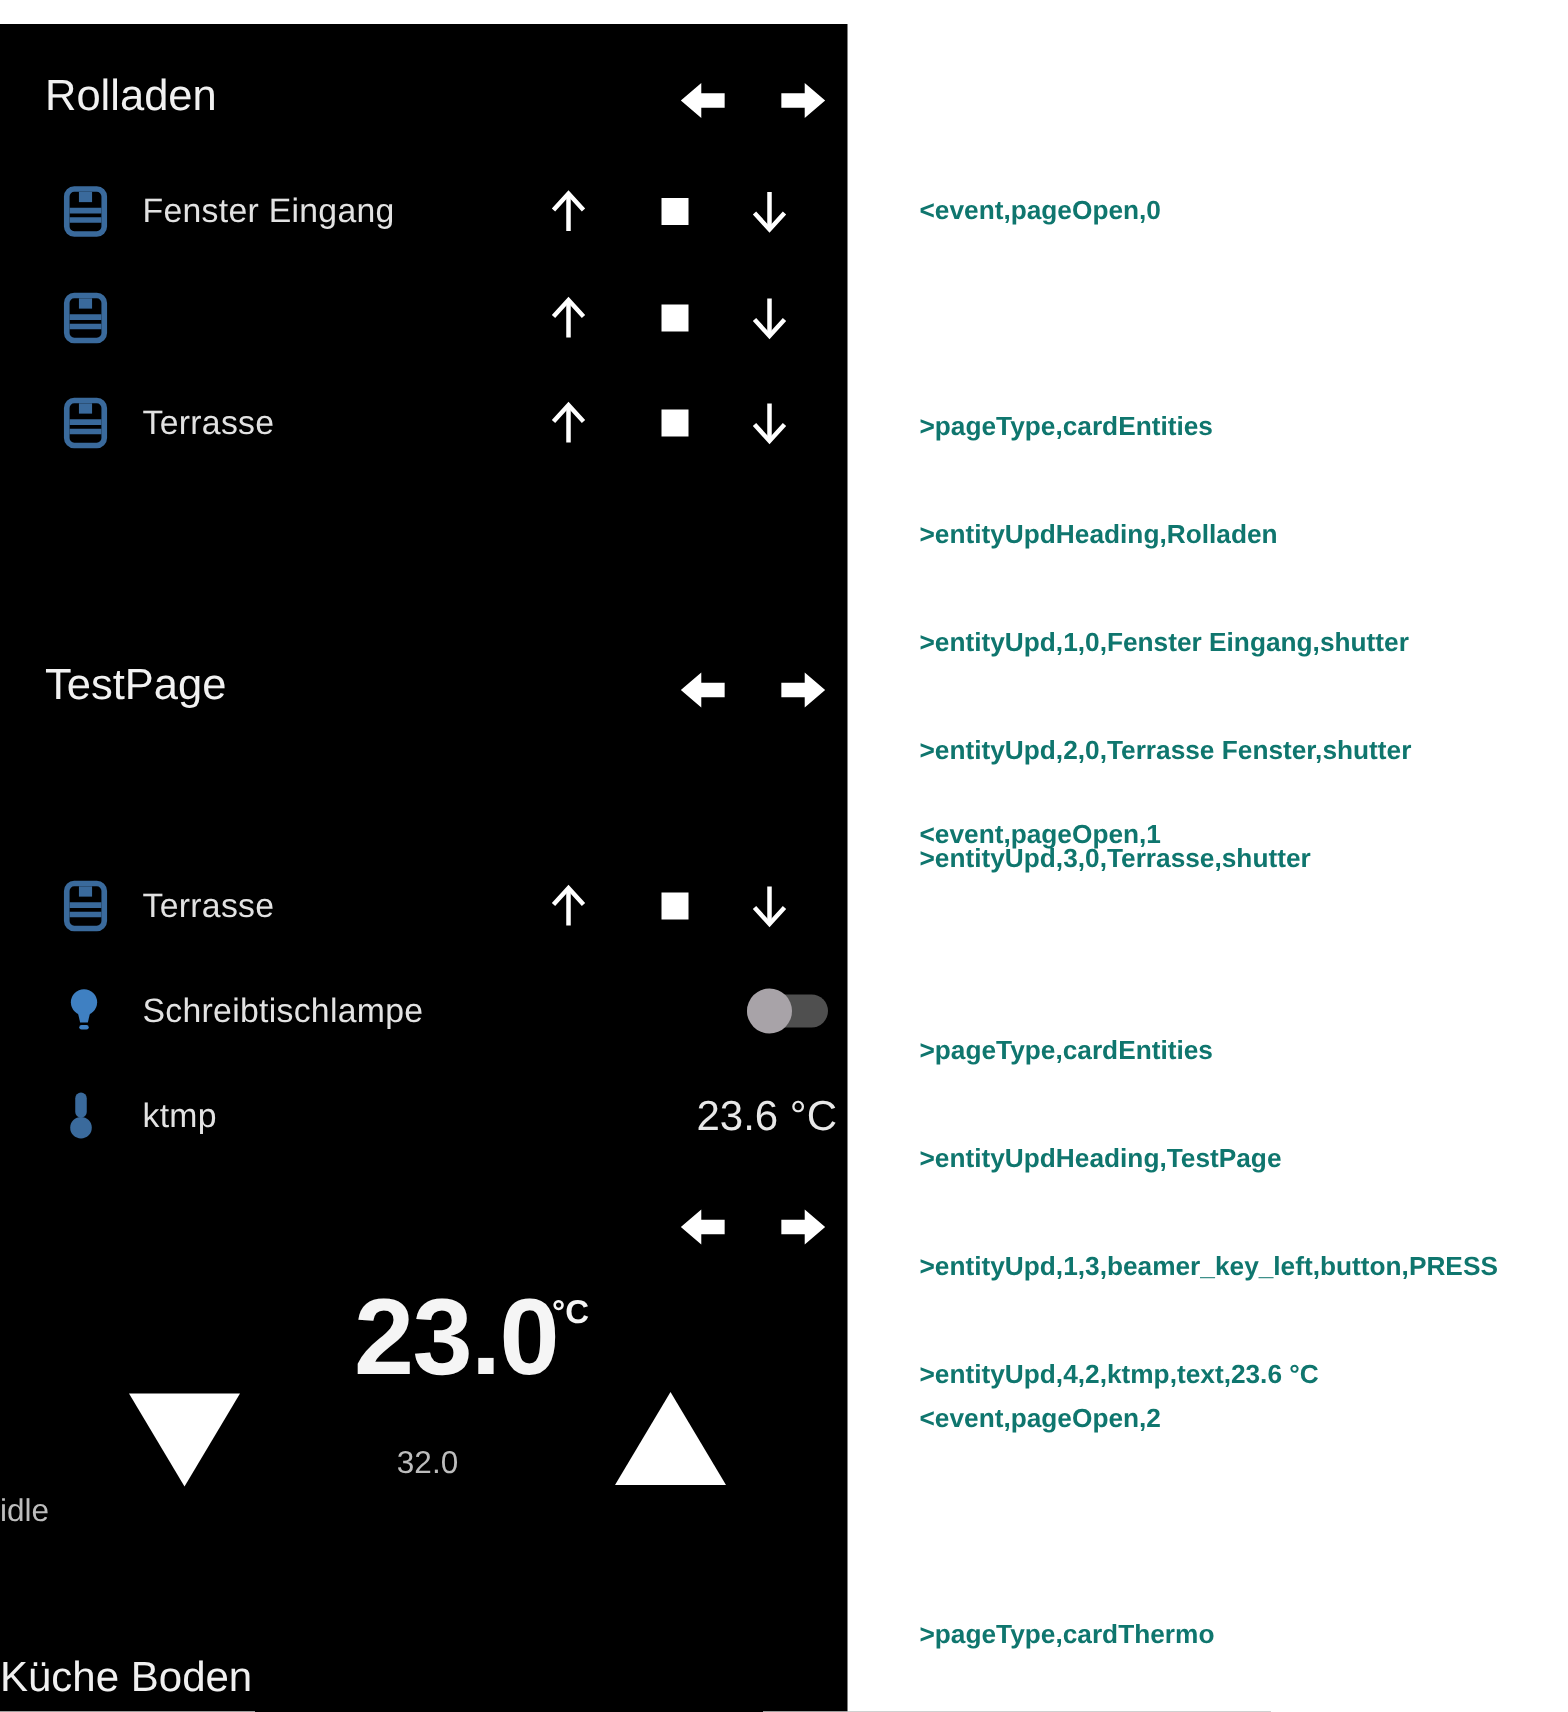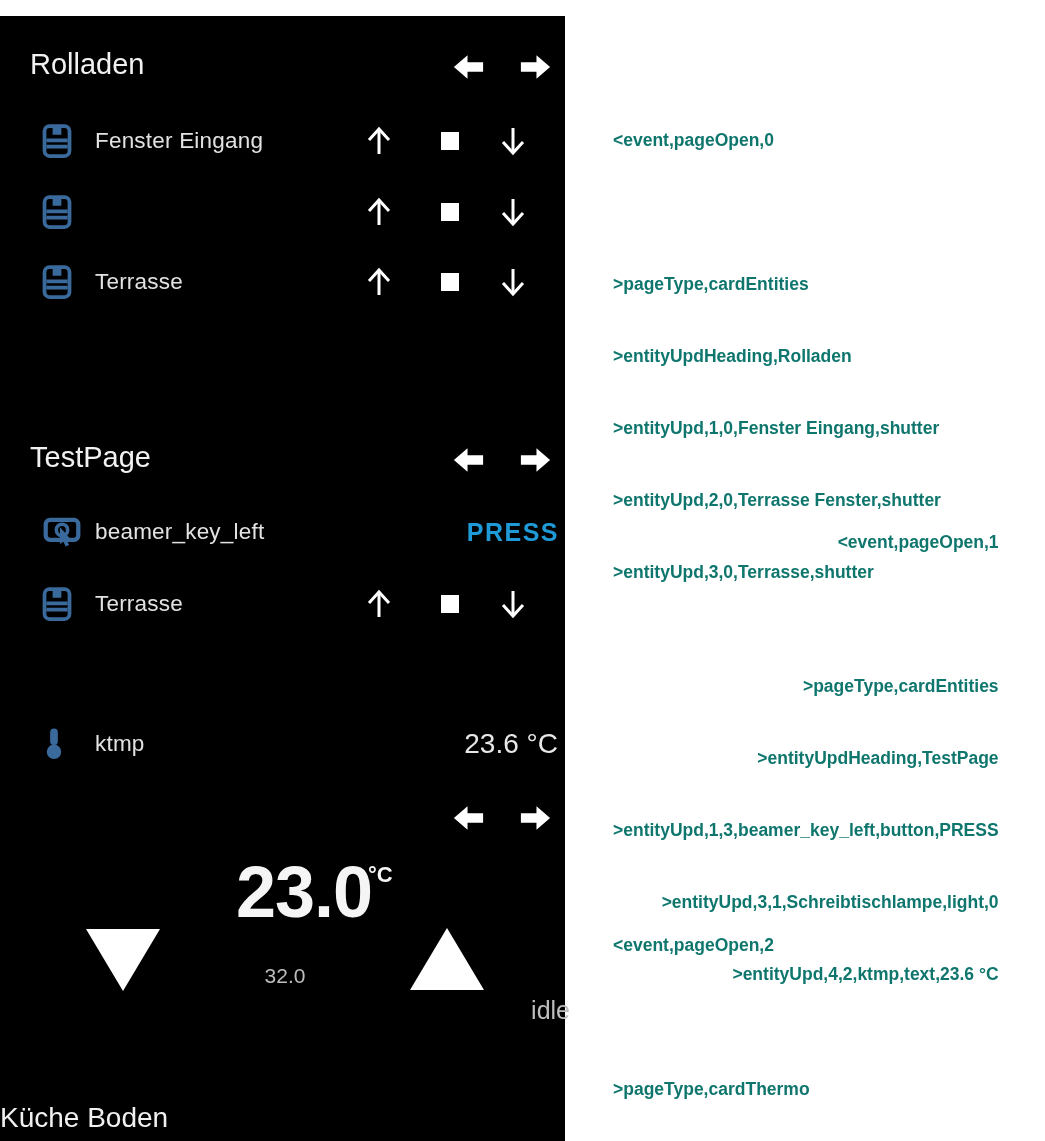--- a/index.html
+++ b/index.html
@@ -29,32 +29,32 @@
            font-size:28px;color:#e8e8e8;}
   .toggle{position:absolute;right:32px;top:20px;width:54px;height:30px;cursor:pointer;}
   .toggle-track{position:absolute;left:0;top:4px;width:54px;height:22px;border-radius:11px;background:#4f4f4f;}
   .toggle-knob{position:absolute;left:0;top:0;width:30px;height:30px;border-radius:50%;background:#a8a3a8;}
 
   .thermo-temp{position:absolute;left:0;top:840px;width:570px;text-align:center;
                font-size:72px;font-weight:700;color:#f5f5f5;line-height:1;letter-spacing:-1px;padding-left:19px;}
   .thermo-unit{position:absolute;left:368px;top:846px;font-size:22px;font-weight:700;color:#f5f5f5;}
   .thermo-target{position:absolute;left:0;top:948px;width:570px;text-align:center;
                  font-size:21px;color:#bdbdbd;}
-  .thermo-state{position:absolute;left:0;top:980px;width:570px;text-align:right;
-                font-size:25px;color:#bdbdbd;}
+  .thermo-state{position:absolute;left:0;top:980px;width:570px;text-align:left;
+                font-size:21px;color:#bdbdbd;}
   .thermo-name{position:absolute;left:0;top:1086px;width:570px;text-align:left;
                font-size:28px;color:#f0f0f0;}
   .tri{position:absolute;cursor:pointer;}
   .tri-down{left:84px;top:911px;}
   .tri-up{left:408px;top:910px;}
 
   .log-block{position:absolute;left:613px;color:#0f766e;font-size:17.5px;font-weight:700;
              line-height:24px;white-space:pre;}
   .log-line{min-height:24px;}
-  .lb0{top:80px;} .lb1{top:482px;text-align:right;} .lb2{top:885px;}
+  .lb0{top:80px;} .lb1{top:496px;} .lb2{top:885px;}
 </style>
 </head>
 <body>
 
 <div class="stage">
 
   <div class="panel">
 
     <div class="heading" style="top:34px">Rolladen</div>
 
@@ -155,31 +155,20 @@
       <svg width="37" height="30" viewBox="0 0 38 30">
           <polygon points="34,10 18,10 18,3 4,15 18,27 18,20 34,20" fill="#fff"></polygon>
         </svg>
     </span>
     <span class="nav-arrow nav-right" style="top:429px">
       <svg width="37" height="30" viewBox="0 0 38 30">
           <polygon points="4,10 20,10 20,3 34,15 20,27 20,20 4,20" fill="#fff"></polygon>
         </svg>
     </span>
 
-    <div class="entity-row" style="top:481px">
-      <span class="e-icon">
-        <svg width="40" height="34" viewBox="0 0 26 24">
-            <rect x="1.5" y="3.5" width="23" height="14" rx="3" fill="none" stroke="currentColor" stroke-width="3"></rect>
-            <circle cx="13" cy="10.5" r="4" fill="none" stroke="currentColor" stroke-width="2.5"></circle>
-            <path d="M11.5 8.5 L11.5 20.5 L14 18.8 L15.6 22.3 L18 21.2 L16.4 17.8 L19.3 17.3 Z" fill="currentColor"></path>
-          </svg>
-      </span>
-      <span class="e-label">beamer_key_left</span>
-      <span class="e-press">PRESS</span>
-    </div>
 
     <div class="entity-row" style="top:553px">
       <span class="e-icon">
         <svg width="30" height="36" viewBox="0 0 24 28">
             <rect x="2" y="2" width="20" height="24" rx="4" fill="none" stroke="currentColor" stroke-width="3"></rect>
             <rect x="8.5" y="3.5" width="7" height="5.5" fill="currentColor"></rect>
             <line x1="3.5" y1="13.5" x2="20.5" y2="13.5" stroke="currentColor" stroke-width="3"></line>
             <line x1="3.5" y1="18.5" x2="20.5" y2="18.5" stroke="currentColor" stroke-width="3"></line>
           </svg>
       </span>
@@ -194,20 +183,34 @@
           <span class="stop-square"></span>
         </span>
       <span class="ctl ctl-down">
         <svg width="32" height="32" viewBox="0 0 30 32">
             <polyline points="5,17 15,28 25,17" fill="none" stroke="#fff" stroke-width="3"></polyline>
             <line x1="15" y1="3" x2="15" y2="27" stroke="#fff" stroke-width="3"></line>
           </svg>
       </span>
     </div>
 
+    <div class="entity-row" style="top:623px">
+      <span class="e-icon bright">
+        <svg width="28" height="38" viewBox="0 0 24 30">
+            <circle cx="12" cy="10" r="7.5" fill="currentColor"></circle>
+            <path d="M8.5 16 L15.5 16 L14.2 21.5 L9.8 21.5 Z" fill="currentColor"></path>
+            <rect x="9.3" y="23" width="5.4" height="2.6" rx="1.3" fill="currentColor"></rect>
+          </svg>
+      </span>
+      <span class="e-label">Schreibtischlampe</span>
+      <span class="toggle">
+        <span class="toggle-track"></span>
+        <span class="toggle-knob"></span>
+      </span>
+    </div>
 
     <div class="entity-row" style="top:693px">
       <span class="e-icon">
         <svg width="24" height="36" viewBox="0 0 20 30">
             <rect x="6.8" y="2" width="6.4" height="14" rx="3.2" fill="currentColor"></rect>
             <circle cx="10" cy="21.5" r="6" fill="currentColor"></circle>
           </svg>
       </span>
       <span class="e-label">ktmp</span>
       <span class="e-value">23.6 °C</span>
@@ -253,21 +256,20 @@
     <div class="log-line">&gt;entityUpd,2,0,Terrasse Fenster,shutter</div>
     <div class="log-line">&gt;entityUpd,3,0,Terrasse,shutter</div>
   </div>
 
   <div class="log-block lb1">
     <div class="log-line">&lt;event,pageOpen,1</div>
     <div class="log-line"></div>
     <div class="log-line">&gt;pageType,cardEntities</div>
     <div class="log-line">&gt;entityUpdHeading,TestPage</div>
     <div class="log-line">&gt;entityUpd,1,3,beamer_key_left,button,PRESS</div>
-    <div class="log-line">&gt;entityUpd,3,1,Schreibtischlampe,light,0</div>
     <div class="log-line">&gt;entityUpd,4,2,ktmp,text,23.6 °C</div>
   </div>
 
   <div class="log-block lb2">
     <div class="log-line">&lt;event,pageOpen,2</div>
     <div class="log-line"></div>
     <div class="log-line">&gt;pageType,cardThermo</div>
     
   </div>
 

